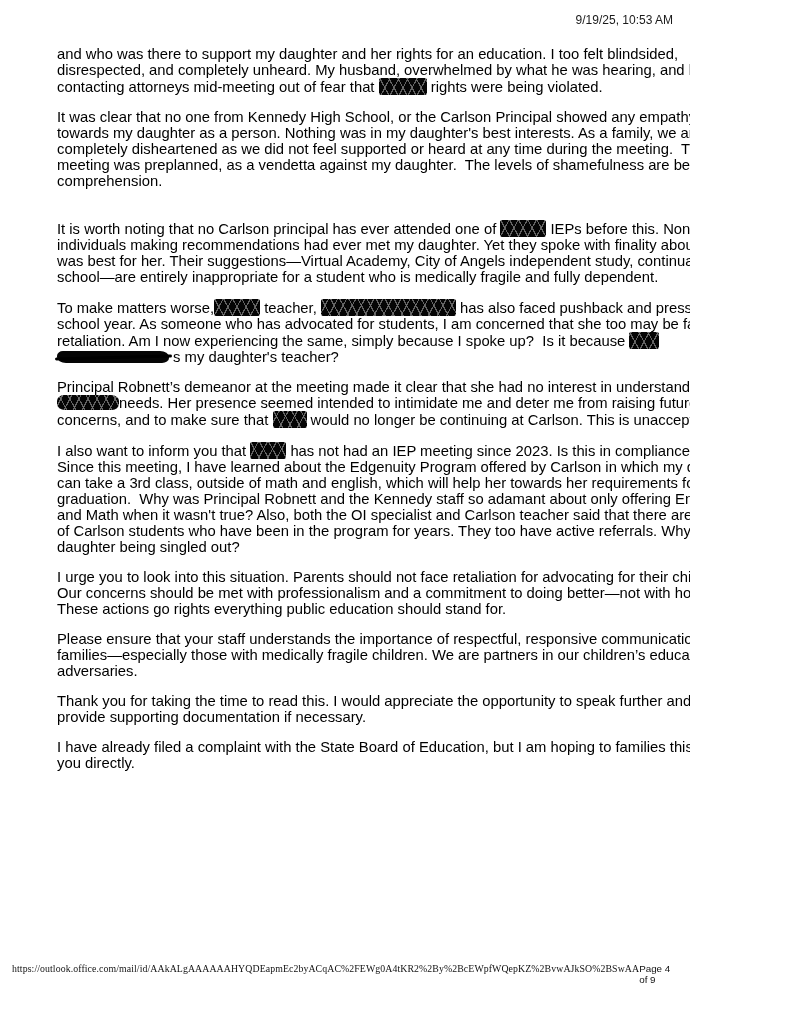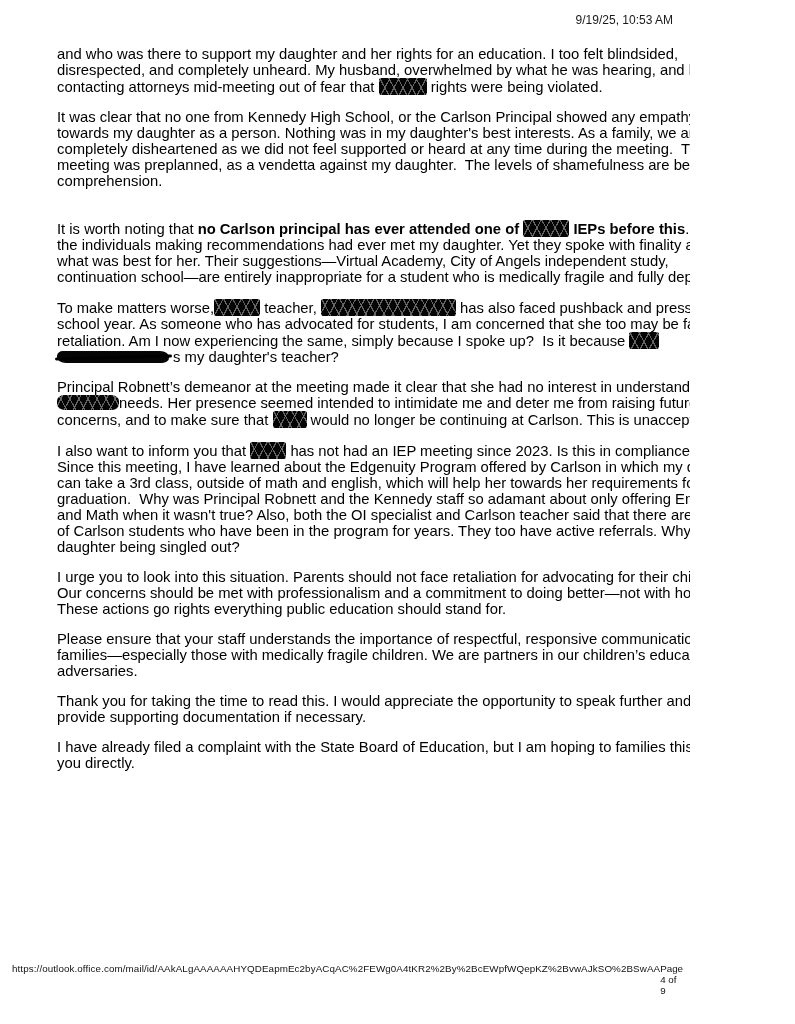--- a/index.html
+++ b/index.html
@@ -26,21 +26,21 @@
     width: 691px;
     font-size: 14.8px;
     line-height: 16px;
   }
   .para {
     margin: 0 0 14px 0;
     white-space: pre-wrap;
   }
   .para.gap-xl { margin-bottom: 31px; }
   .para.gap-lg { margin-bottom: 14px; }
-  .para b { font-weight: bold; text-align: right; }
+  .para b { font-weight: normal; text-align: right; }
   .redact {
     display: inline-block;
     height: 17px;
     vertical-align: -3px;
     background-color: #050505;
     background-image:
       repeating-linear-gradient(62deg, rgba(115,115,115,0.85) 0 1.2px, transparent 1.2px 8px),
       repeating-linear-gradient(-62deg, rgba(115,115,115,0.85) 0 1.2px, transparent 1.2px 8px);
     border-radius: 2px;
   }
@@ -72,21 +72,21 @@
     position: absolute;
     top: 963px;
     left: 12px;
     right: 13px;
     display: flex;
     justify-content: space-between;
     align-items: baseline;
     font-size: 9.8px;
     color: #111111;
   }
-  .footer .url { letter-spacing: 0.1px; }
+  .footer .url { letter-spacing: 0.1px; font-family: Liberation Serif, serif; }
 </style>
 </head>
 <body>
 
 <div class="page">
   <div class="timestamp">9/19/25, 10:53 AM</div>
 
   <div class="letter">
       <p class="para">and who was there to support my daughter and her rights for an education. I too felt blindsided, disrespected, and completely unheard. My husband, overwhelmed by what he was hearing, and began contacting attorneys mid-meeting out of fear that <span class="redact" style="width: 48px;"></span> rights were being violated.</p>
       <p class="para gap-xl">It was clear that no one from Kennedy High School, or the Carlson Principal showed any empathy towards my daughter as a person. Nothing was in my daughter's best interests. As a family, we are completely disheartened as we did not feel supported or heard at any time during the meeting.  The meeting was preplanned, as a vendetta against my daughter.  The levels of shamefulness are beyond my comprehension.</p>

